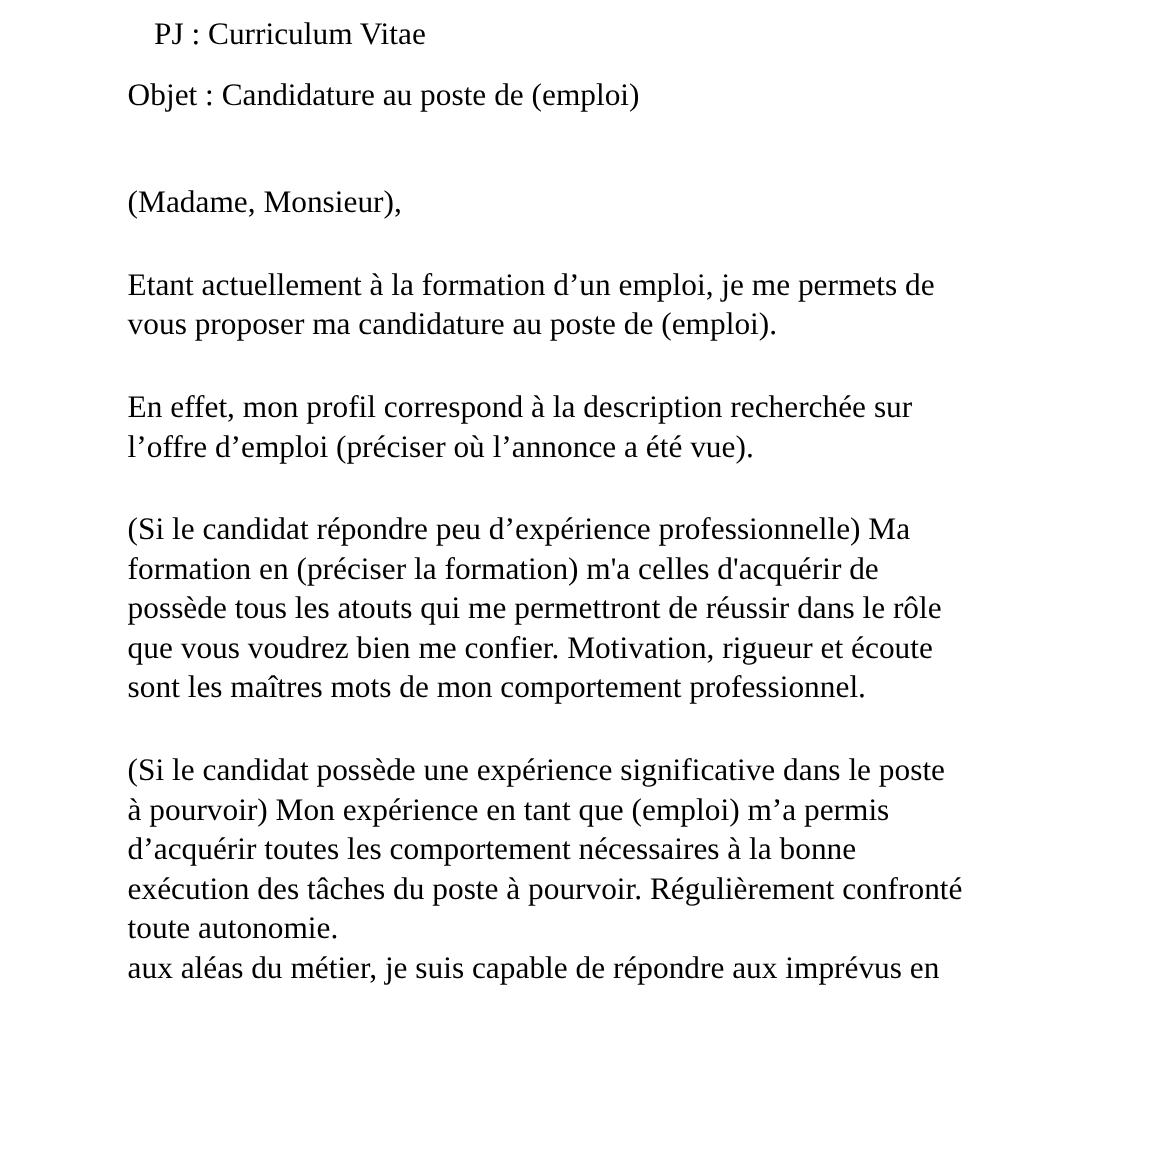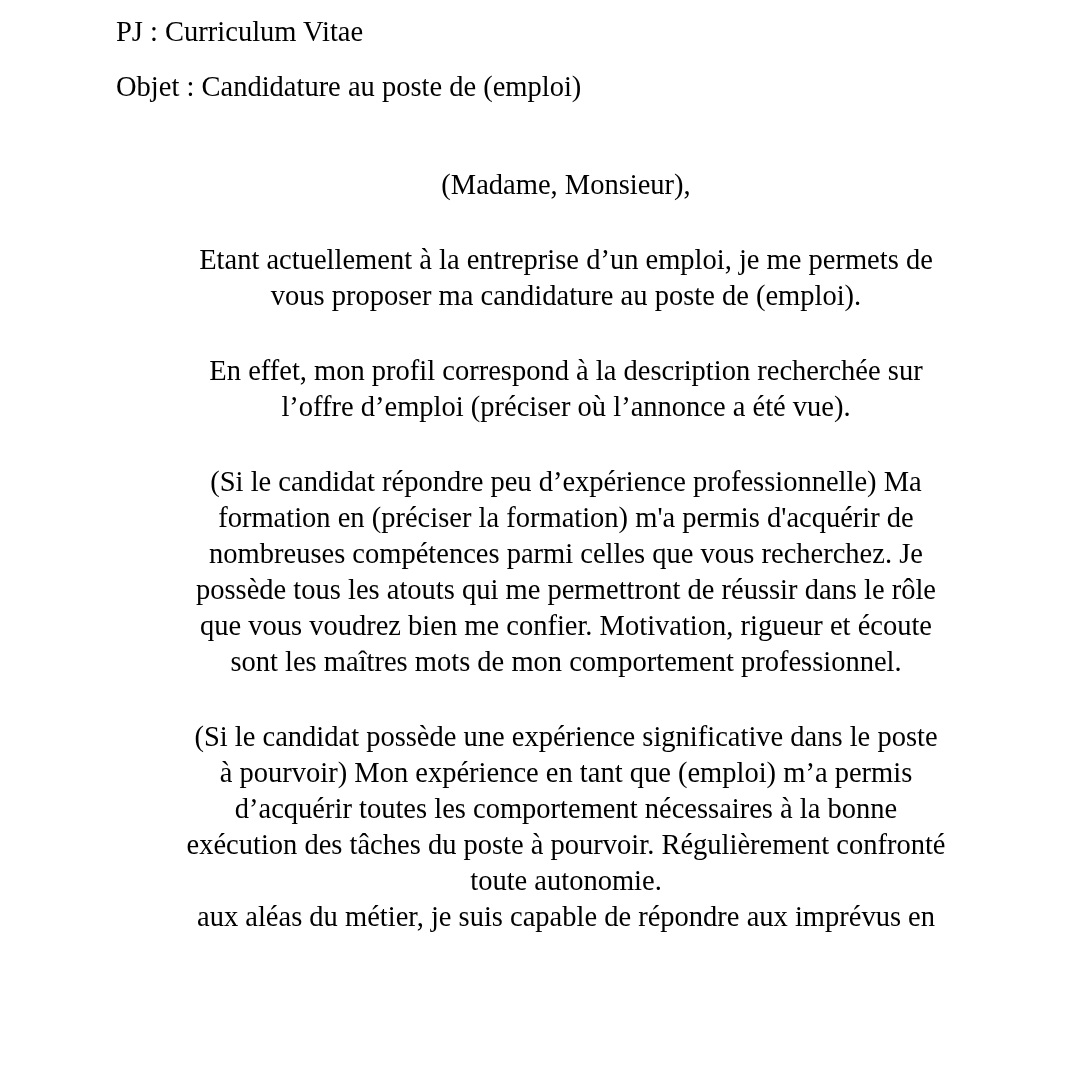--- a/index.html
+++ b/index.html
@@ -1,45 +1,44 @@
 <!DOCTYPE html>
 <html><head>
 <meta charset="utf-8">
 <style>
   html, body { margin:0; padding:0; background:#ffffff; }
   body { width:1068px; height:1068px; overflow:hidden; position:relative;
          font-family:"Liberation Serif", serif; color:#000; font-size:28.5px; }
   .page { position:absolute; left:116px; top:14px; width:900px; }
   .line { display:block; white-space:nowrap; line-height:36px; height:36px; }
-  .hdr1 { margin-bottom:19px; }
+  .hdr1 { margin-bottom:19px;margin-left:24px; }
   .hdr2 { margin-bottom:62px; }
-  .para { margin-bottom:39px;text-align:center; }
+  .para { margin-bottom:39px; }
 </style>
 </head>
 <body>
 
 <div class="page">
   <span class="line hdr1">PJ : Curriculum Vitae</span>
   <span class="line hdr2">Objet : Candidature au poste de (emploi)</span>
   <span class="line para">(Madame, Monsieur),</span>
 
   <div class="para">
-    <span class="line">Etant actuellement à la entreprise d’un emploi, je me permets de</span>
+    <span class="line">Etant actuellement à la formation d’un emploi, je me permets de</span>
     <span class="line">vous proposer ma candidature au poste de (emploi).</span>
   </div>
 
   <div class="para">
     <span class="line">En effet, mon profil correspond à la description recherchée sur</span>
     <span class="line">l’offre d’emploi (préciser où l’annonce a été vue).</span>
   </div>
 
   <div class="para">
     <span class="line">(Si le candidat répondre peu d’expérience professionnelle) Ma</span>
-    <span class="line">formation en (préciser la formation) m'a permis d'acquérir de</span>
-    <span class="line">nombreuses compétences parmi celles que vous recherchez. Je</span>
+    <span class="line">formation en (préciser la formation) m'a celles d'acquérir de</span>
     <span class="line">possède tous les atouts qui me permettront de réussir dans le rôle</span>
     <span class="line">que vous voudrez bien me confier. Motivation, rigueur et écoute</span>
     <span class="line">sont les maîtres mots de mon comportement professionnel.</span>
   </div>
 
   <div class="para">
     <span class="line">(Si le candidat possède une expérience significative dans le poste</span>
     <span class="line">à pourvoir) Mon expérience en tant que (emploi) m’a permis</span>
     <span class="line">d’acquérir toutes les comportement nécessaires à la bonne</span>
     <span class="line">exécution des tâches du poste à pourvoir. Régulièrement confronté</span>

